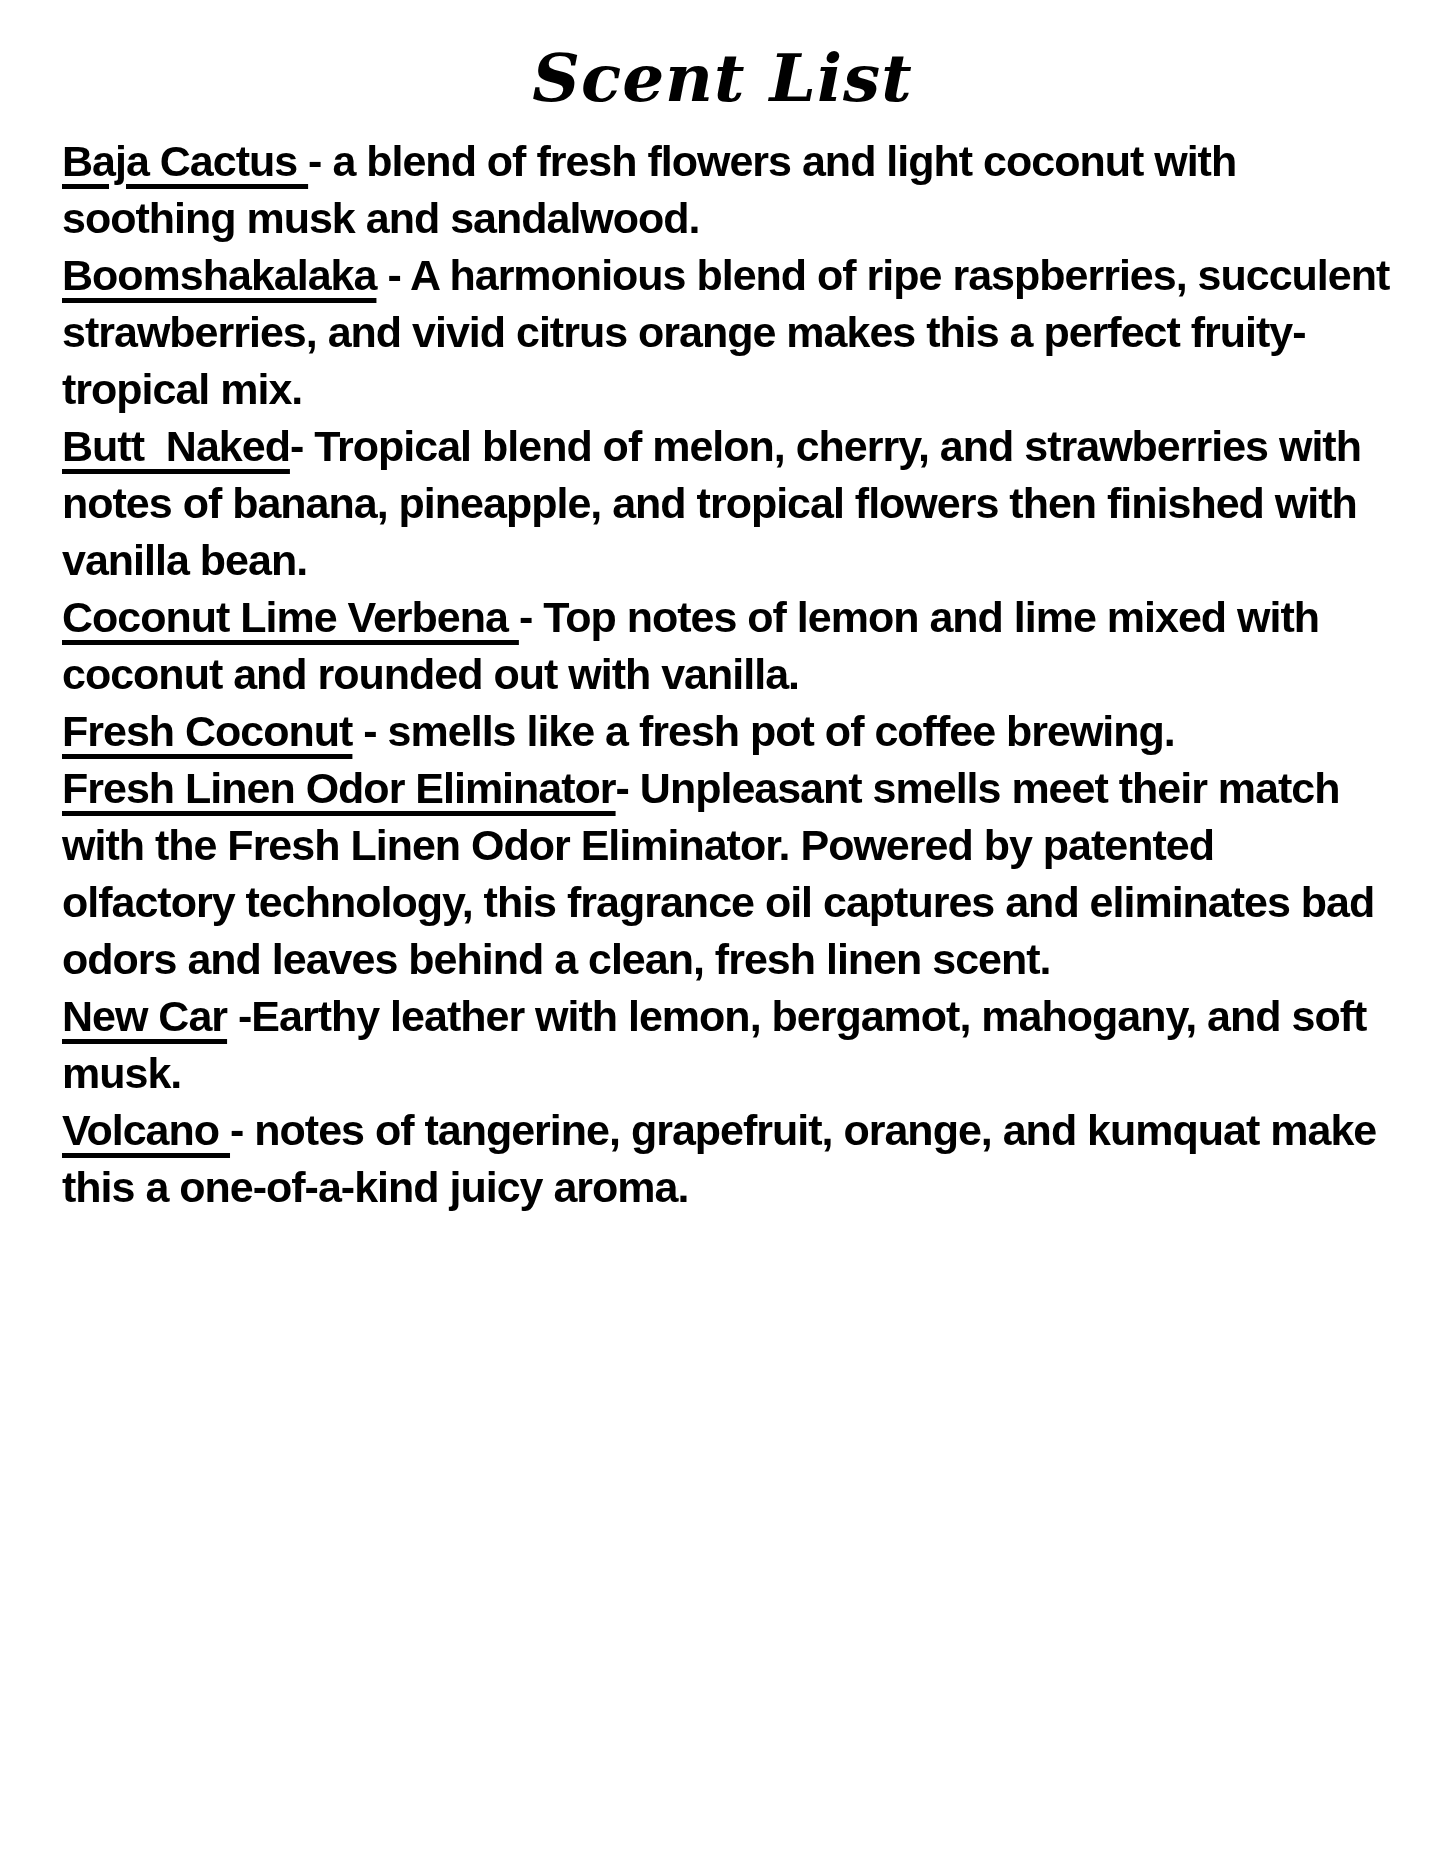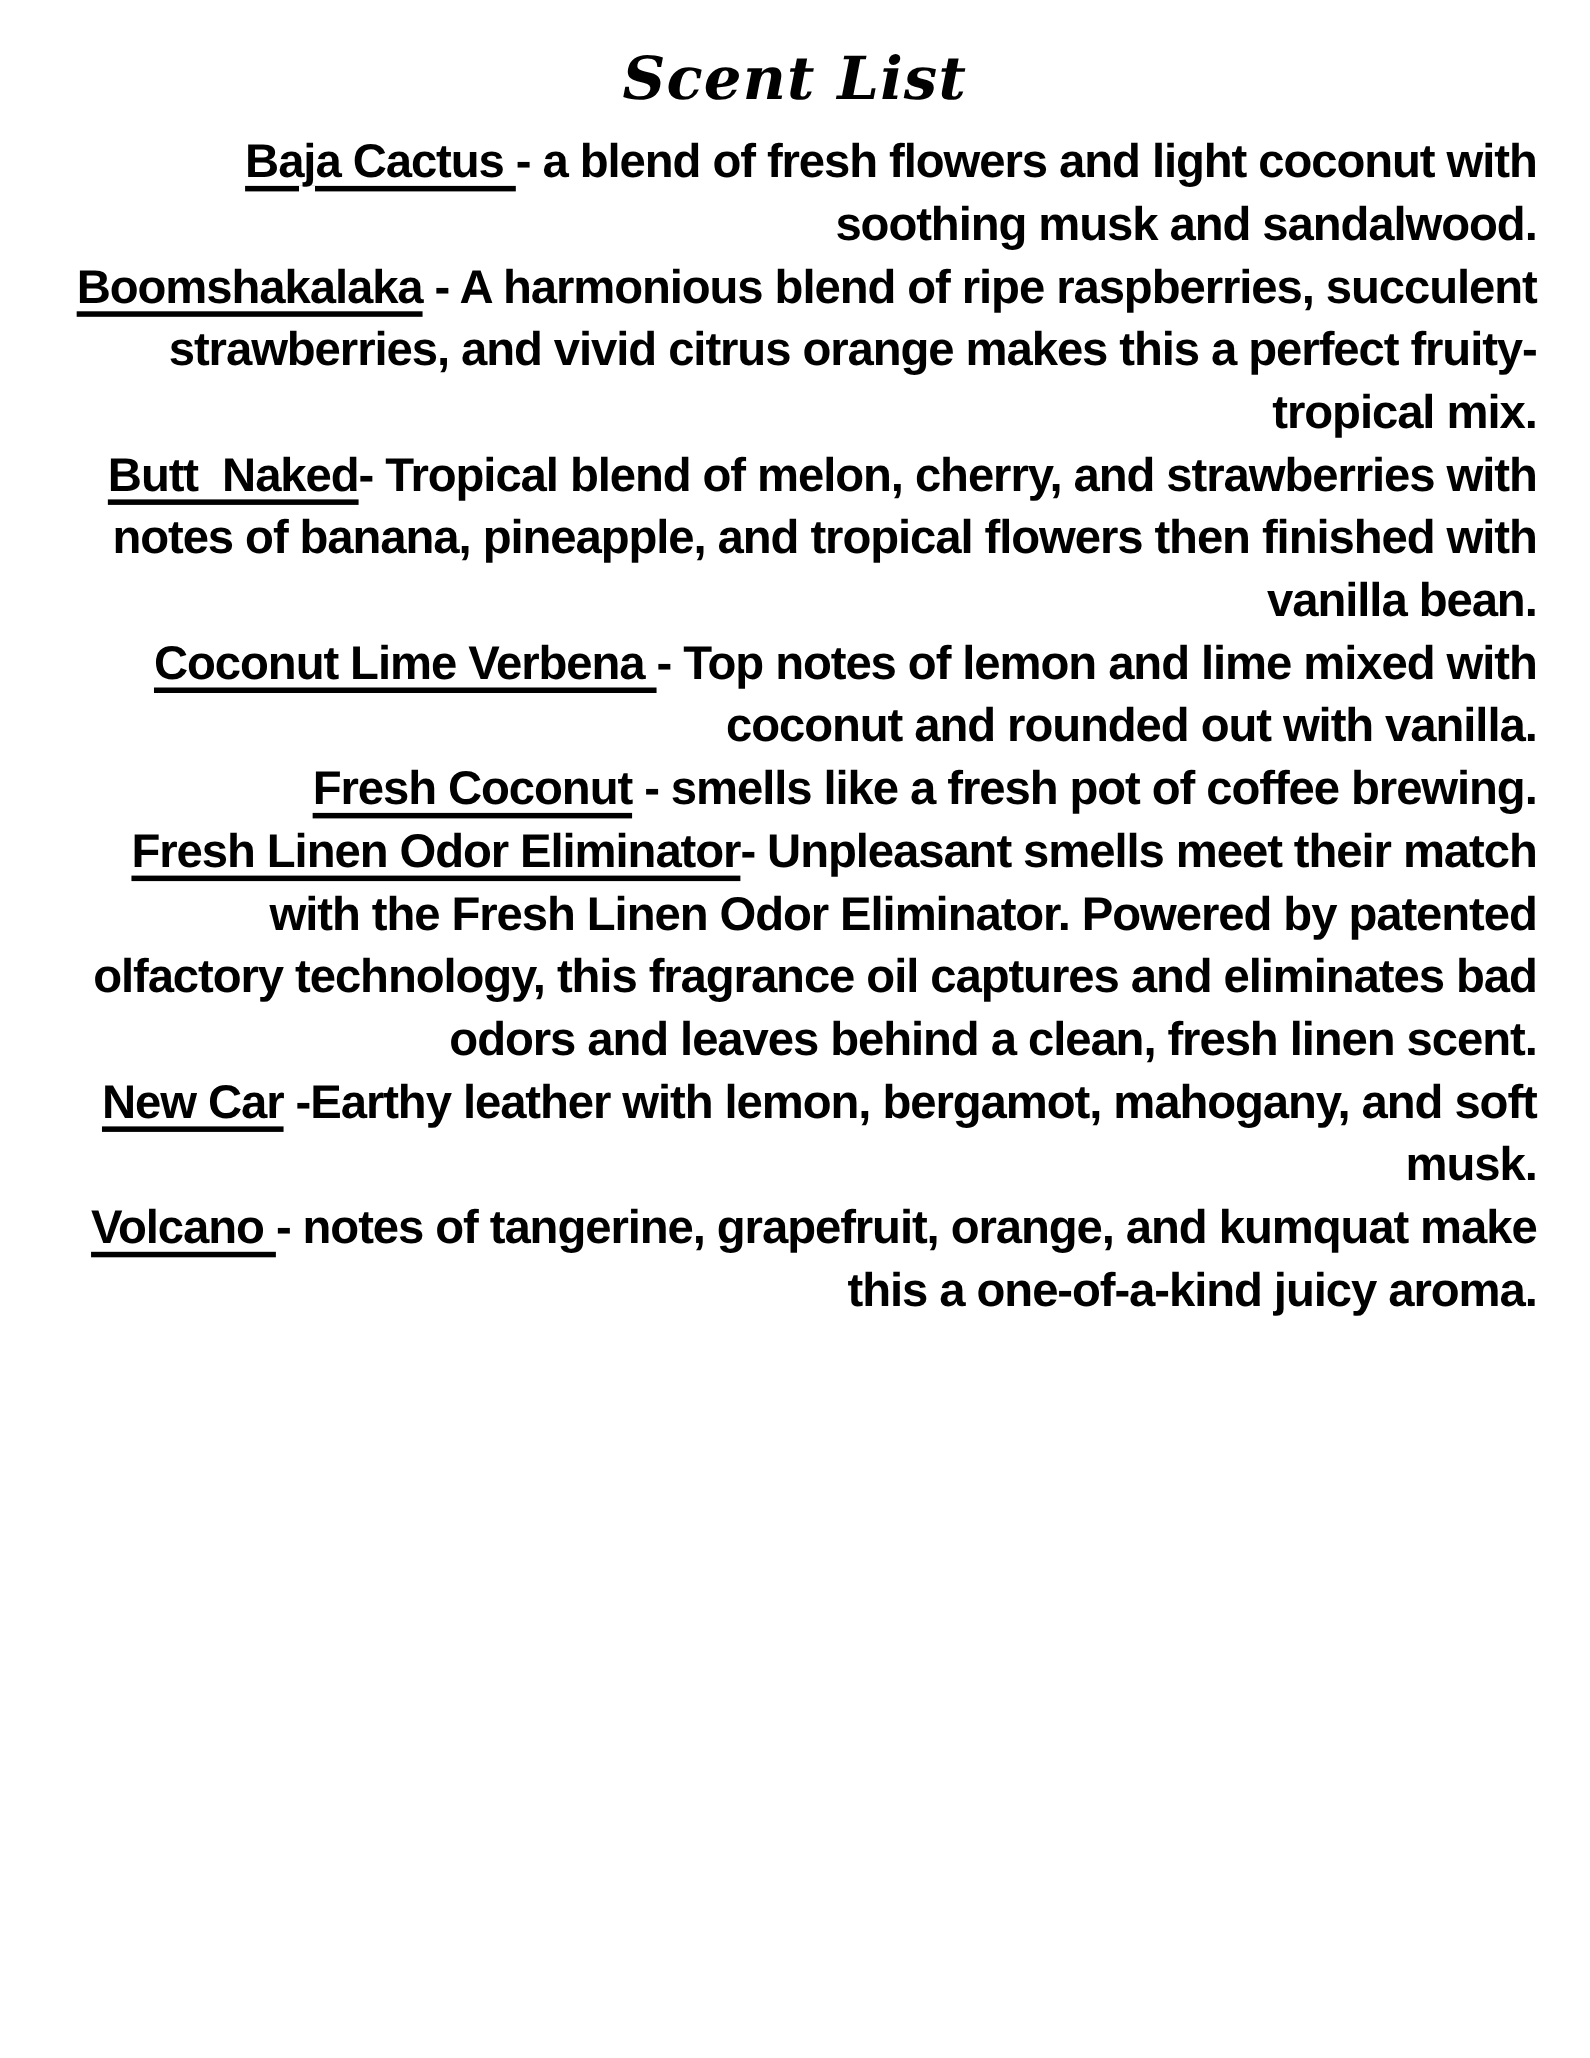--- a/index.html
+++ b/index.html
@@ -14,28 +14,27 @@
     background: #ffffff;
     overflow: hidden;
     font-family: "Liberation Sans", sans-serif;
   }
   .title {
     margin: 42px 0 10px 0;
     text-align: center;
     font-family: "DejaVu Serif", serif;
     font-style: italic;
     font-weight: 700;
-    font-size: 54px;
+    font-size: 66px;
     line-height: 1.1;
     color: #000000;
     letter-spacing: 1px;
   }
   .scent-list {
     padding: 8px 48px 0 62px;
-    text-align: right;
   }
   .scent {
     margin: 0;
     font-weight: 700;
     font-size: 43px;
     line-height: 57px;
     letter-spacing: -1px;
     color: #000000;
     white-space: pre-wrap;
   }

